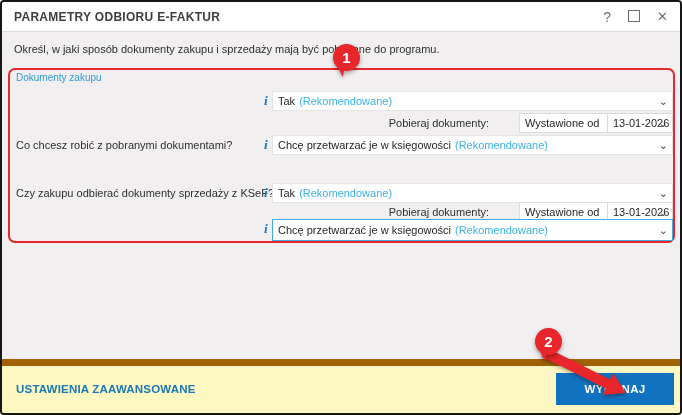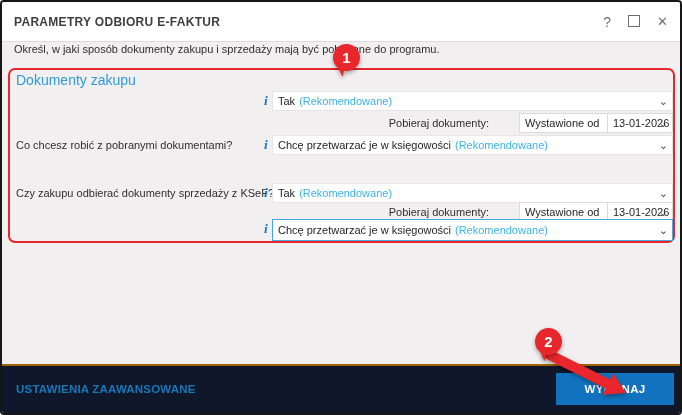--- a/index.html
+++ b/index.html
@@ -2,52 +2,52 @@
 <html><head>
 <meta charset="utf-8">
 <style>
   html,body{margin:0;padding:0;background:#ffffff;}
   .window{
     position:relative;width:682px;height:415px;box-sizing:border-box;
     border:2px solid #161616;border-radius:4px;background:#f1eff0;
     font-family:"Liberation Sans",sans-serif;overflow:hidden;
   }
   
-  .titlebar{position:absolute;top:0;left:0;right:0;height:40px;background:#ffffff;
+  .titlebar{position:absolute;top:0;left:0;right:0;height:30px;background:#ffffff;
     border-bottom:1px solid #dddbdc;display:flex;align-items:center;padding:0 12px;box-sizing:border-box;}
   .title{font-weight:bold;font-size:12px;color:#3e3e3e;letter-spacing:.3px;}
   .tb-icons{margin-left:auto;display:flex;align-items:center;gap:17px;color:#6f6f6f;}
   .tb-btn{cursor:default;font-size:14px;line-height:14px;}
   .maxbox{display:inline-block;width:10px;height:10px;border:1.5px solid #6f6f6f;}
   .tb-close{font-size:13px;}
   
   .intro{position:absolute;left:12px;top:41px;font-size:11px;color:#2e2e2e;}
   
   .redbox{position:absolute;left:6px;top:66px;width:667px;height:175px;
     border:2.5px solid #e8262b;border-radius:7px;box-sizing:border-box;pointer-events:none;}
   
-  .sectitle{position:absolute;left:14px;font-size:14px;color:#2f9bd8;}
+  .sectitle{position:absolute;left:14px;font-size:10px;color:#2f9bd8;}
   .s1{top:70px}.s2{top:158px}
   .label{position:absolute;left:14px;font-size:11px;color:#2f2f2f;height:20px;line-height:20px;white-space:nowrap;}
   .info{position:absolute;left:258px;width:12px;text-align:center;height:20px;line-height:20px;
     font-family:"Liberation Serif",serif;font-style:italic;font-weight:bold;color:#1878be;font-size:13.5px;}
   .combo{position:absolute;background:#fff;border:1px solid #e6e4e5;height:20px;box-sizing:border-box;
     font-size:11px;color:#1f1f1f;padding:0 18px 0 5px;display:flex;align-items:center;gap:4px;white-space:nowrap;overflow:hidden;}
   .combo .chev{position:absolute;right:4px;top:0;height:100%;display:flex;align-items:center;
     color:#4a4a4a;font-size:11px;font-family:"DejaVu Sans",sans-serif;}
   .rec{color:#3ab3e8;}
   .wide{left:270px;width:401px;}
   .mode{left:517px;width:111px;border-color:#dcdadb;}
   .date{left:605px;width:66px;border-color:#dcdadb;}
   .fetchlabel{position:absolute;left:330px;width:157px;text-align:right;font-size:11px;color:#2f2f2f;height:20px;line-height:20px;}
   .tA1{top:89px}.tA2{top:111px}.tA3{top:133px}
   .tB1{top:181px}.tB2{top:200px}.tB3{top:217px}
   .focused{border:1.5px solid #45a8e0;height:22px;}
   
-  .footer{position:absolute;left:0;right:0;bottom:0;height:47px;background:#0f172a;border-top:2px solid #a16207;}
+  .footer{position:absolute;left:0;right:0;bottom:0;height:47px;background:#fef9c3;border-top:7px solid #a16207;}
   .linkbtn{position:absolute;color:#1878b8;font-weight:bold;font-size:11.5px;letter-spacing:.2px;cursor:default;white-space:nowrap;}
   .adv{left:14px;top:17px;}
   .cancel{right:168px;top:17px;margin-top:45px;}
   .submit{position:absolute;right:6px;top:7px;width:118px;height:32px;background:#1173c0;color:#fff;
     font-weight:bold;font-size:11.5px;letter-spacing:.3px;border:none;display:flex;align-items:center;justify-content:center;}
   
   .badge{position:absolute;width:27px;height:27px;border-radius:50%;background:#e8262b;color:#fff;
     font-weight:bold;font-size:15px;display:flex;align-items:center;justify-content:center;z-index:6;
     filter:drop-shadow(0 2px 2px rgba(0,0,0,.35));}
   .badge::after{content:"";position:absolute;left:2px;bottom:-5px;width:0;height:0;

